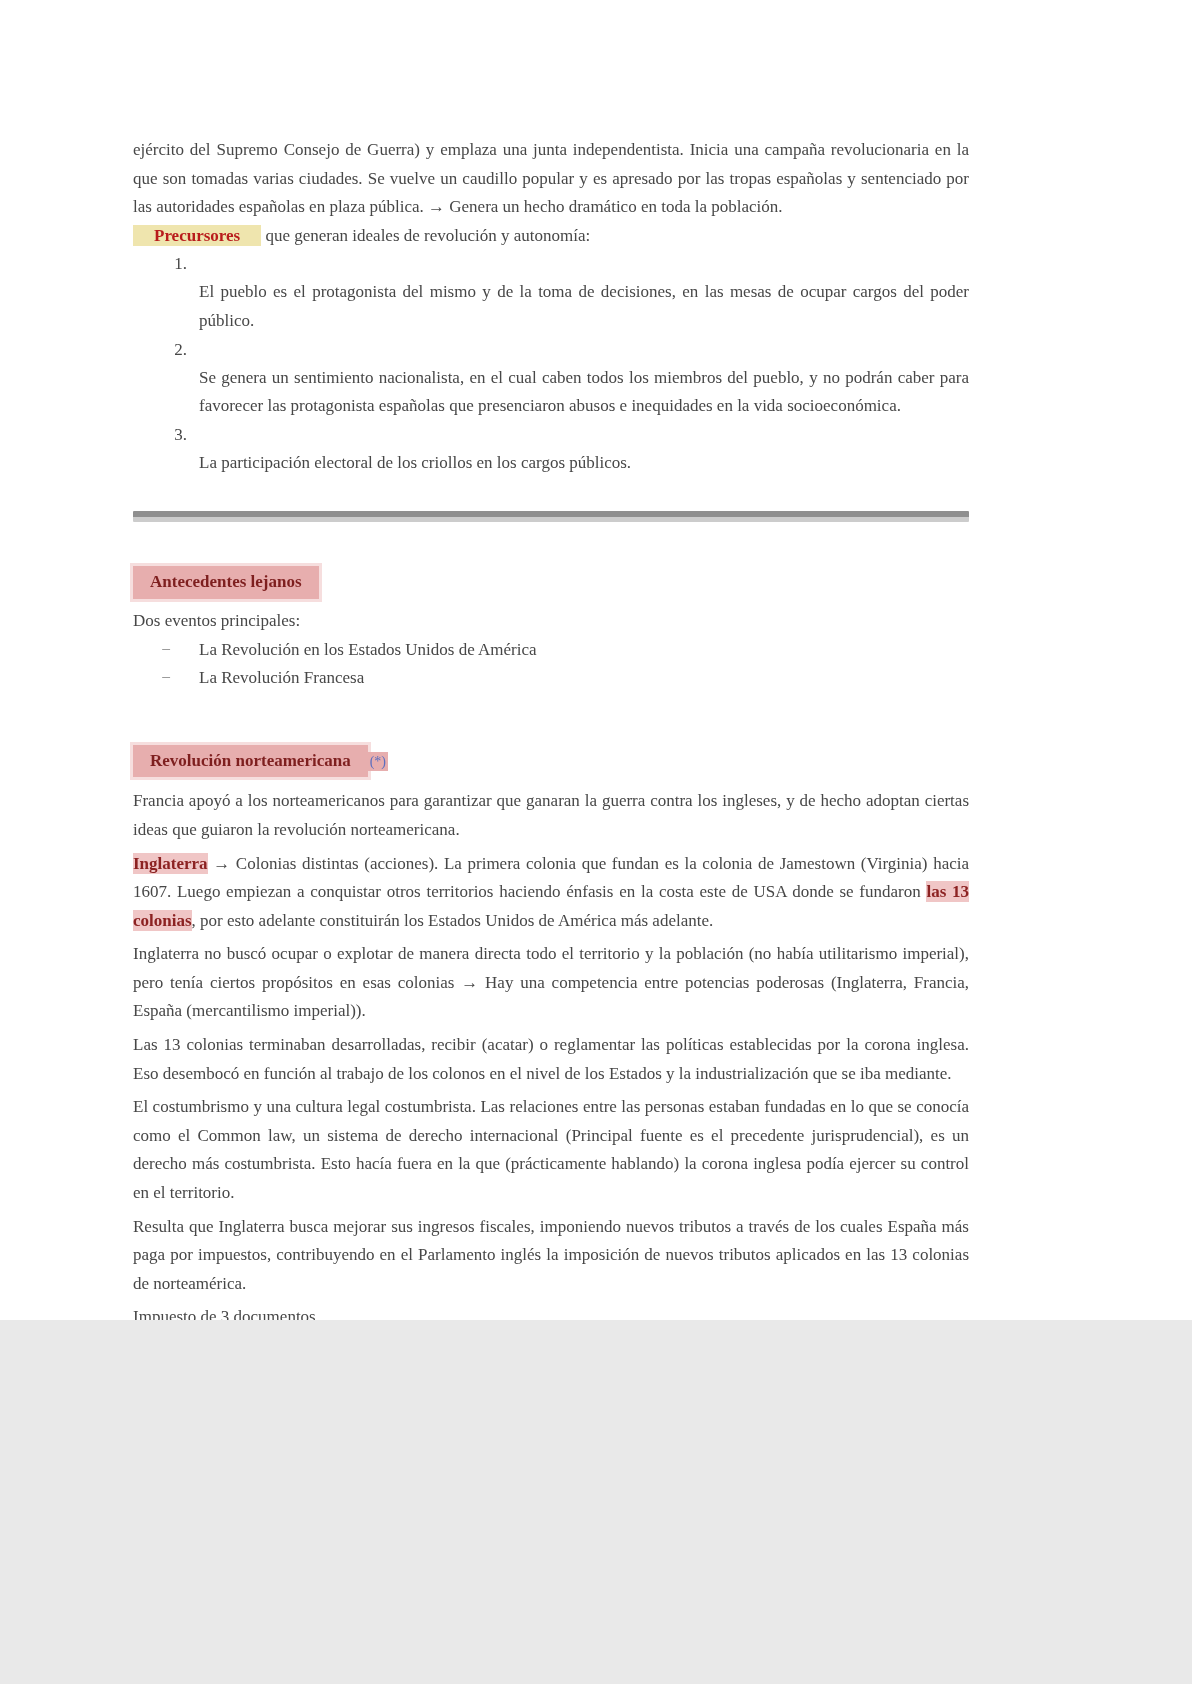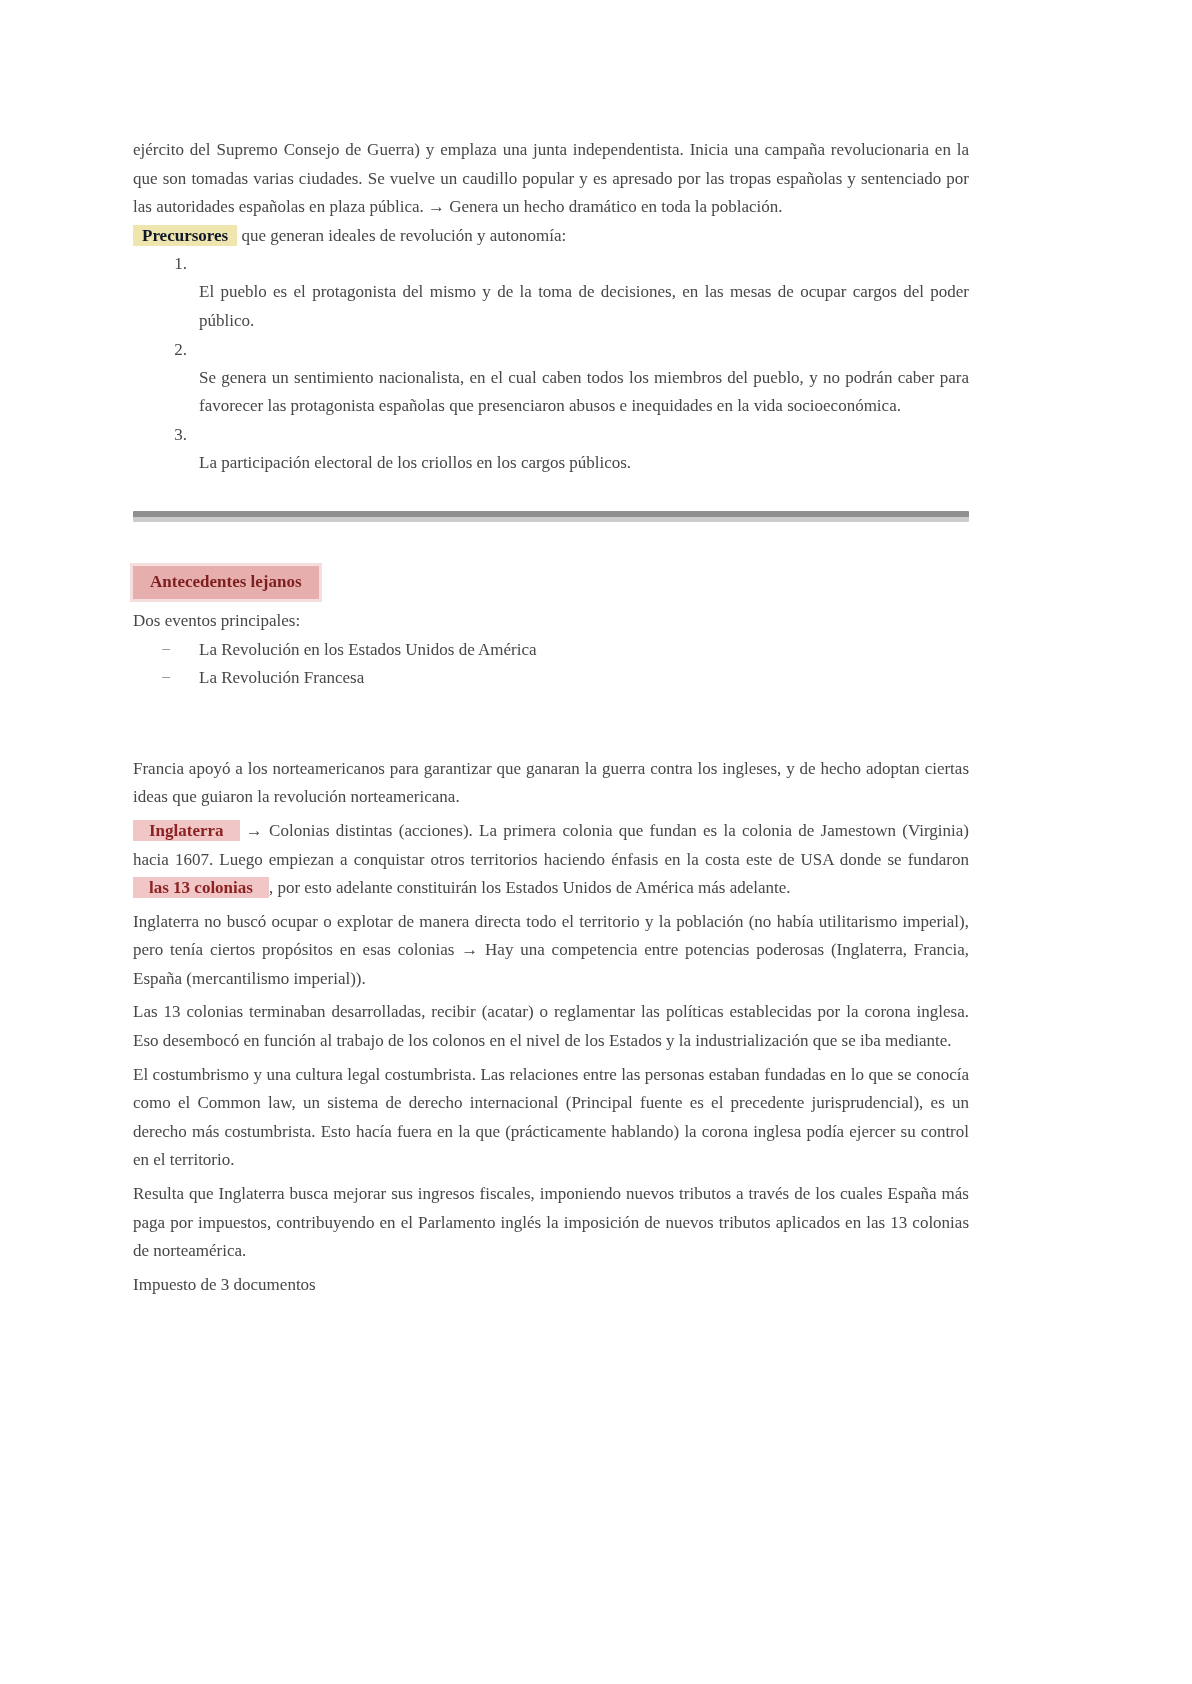--- a/index.html
+++ b/index.html
@@ -1,18 +1,18 @@
 <!DOCTYPE html>
 <html><head>
 <meta charset="utf-8">
 <style>
   html,body{margin:0;padding:0;background:#e9e9e9;}
   .page{
     position:relative;
-    width:1192px;height:1684px;
+    width:1192px;height:1320px;
     margin:0 auto;
     background:#ffffff;
     font-family:"Liberation Serif", serif;
     color:#474747;
     overflow:hidden;
   }
   .content{
     position:absolute;
     left:133px;top:136px;
     width:836px;
@@ -25,29 +25,29 @@
   .olist-row{display:flex;align-items:flex-start;}
   .olist-num{width:66px;text-align:right;padding-right:12px;box-sizing:border-box;flex:0 0 66px;}
   .olist-text{flex:1;text-align:justify;margin-top:28px;}
   
   .dlist-row{display:flex;align-items:flex-start;}
   .dlist-dash{width:66px;text-align:center;flex:0 0 66px;color:#8a8a8a;}
   .dlist-text{flex:1;}
   
   .hl-tan{
     background:#efe5ae;
-    color:#0f172a;
+    color:#b91c1c;
     font-weight:bold;
-    padding:1px 9px;
+    padding:1px 21px;
   }
   .hl-pink{
     background:#f0c6c6;
     color:#8c2222;
     font-weight:bold;
-    padding:1px 16px;
+    padding:1px 0;
   }
   .section-heading{
     display:inline-block;
     background:#e7aeae;
     color:#7e1f1f;
     font-weight:bold;
     padding:2px 17px;
     box-shadow:0 0 0 3px #f6dede;
   }
   .heading-note{
@@ -112,20 +112,23 @@
         <span class="dlist-text">La Revolución en los Estados Unidos de América</span>
       </div>
       <div class="dlist-row">
         <span class="dlist-dash">−</span>
         <span class="dlist-text">La Revolución Francesa</span>
       </div>
     </div>
 
     <div class="gap-before-h2"></div>
 
+    <div>
+      <span class="section-heading">Revolución norteamericana</span><span class="heading-note">(*)</span>
+    </div>
     <div class="gap-after-h2"></div>
 
     <p>Francia apoyó a los norteamericanos para garantizar que ganaran la guerra contra los ingleses, y de hecho adoptan ciertas ideas que guiaron la revolución norteamericana.</p>
     <div class="para-gap"></div>
 
     <p>
       <span class="hl-pink">Inglaterra</span><span> → Colonias distintas (acciones). La primera colonia que fundan es la colonia de Jamestown (Virginia) hacia 1607. Luego empiezan a conquistar otros territorios haciendo énfasis en la costa este de USA donde se fundaron </span><span class="hl-pink">las 13 colonias</span><span>, por esto adelante constituirán los Estados Unidos de América más adelante.</span>
     </p>
     <div class="para-gap"></div>
 

